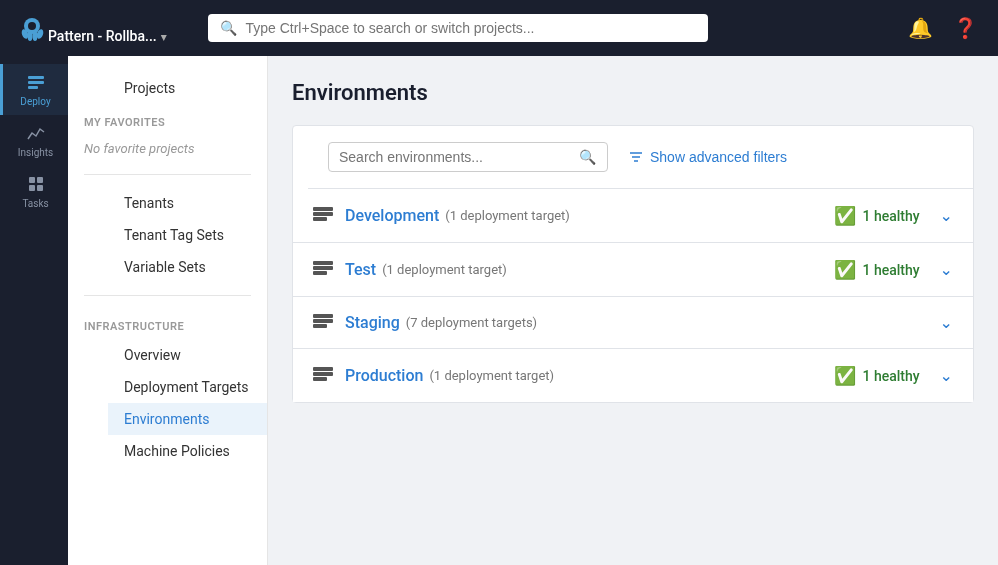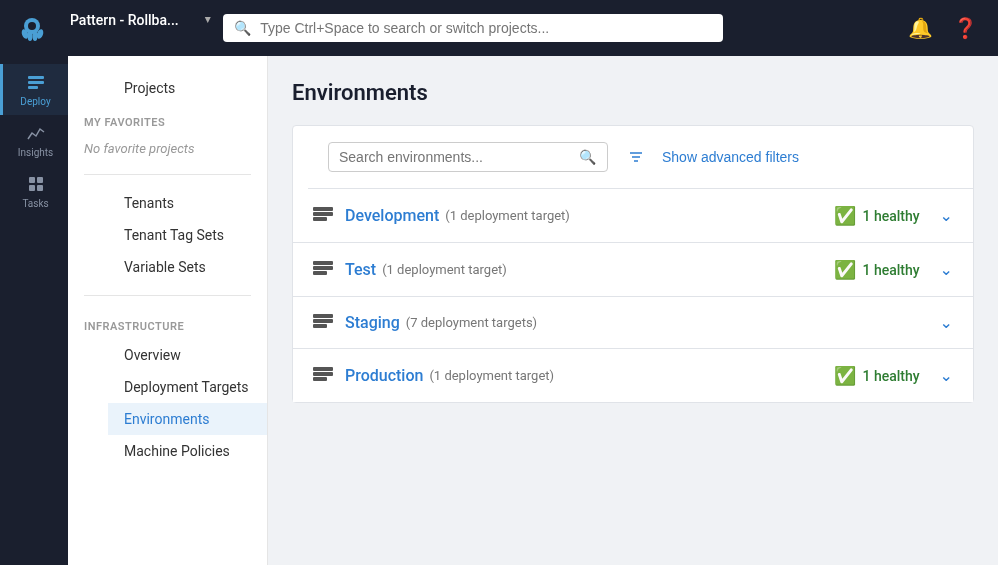--- a/index.html
+++ b/index.html
@@ -9,22 +9,22 @@
     .header {
       display: flex;
       align-items: center;
       background: #1a1f2e;
       height: 56px;
       padding: 0 16px;
       gap: 12px;
     }
     .header-brand {
       display: flex;
-      align-items: flex-start;
-      gap: 22px;
+      align-items: flex-end;
+      gap: 0;
       color: white;
       min-width: 180px;
     }
     .brand-logo {
       width: 32px;
       height: 32px;
     }
     .brand-name {
       color: white;
       font-size: 14px;
@@ -170,21 +170,21 @@
     .search-env-wrapper input {
       border: none;
       outline: none;
       font-size: 14px;
       color: #555;
       width: 100%;
     }
     .advanced-filters-btn {
       display: flex;
       align-items: center;
-      gap: 18px;
+      gap: 6px;
       color: #2d7dd2;
       background: none;
       border: none;
       cursor: pointer;
       font-size: 14px;
       padding: 4px 8px;
       justify-content: flex-end;
     }
     .expand-all-row {
       display: flex;

